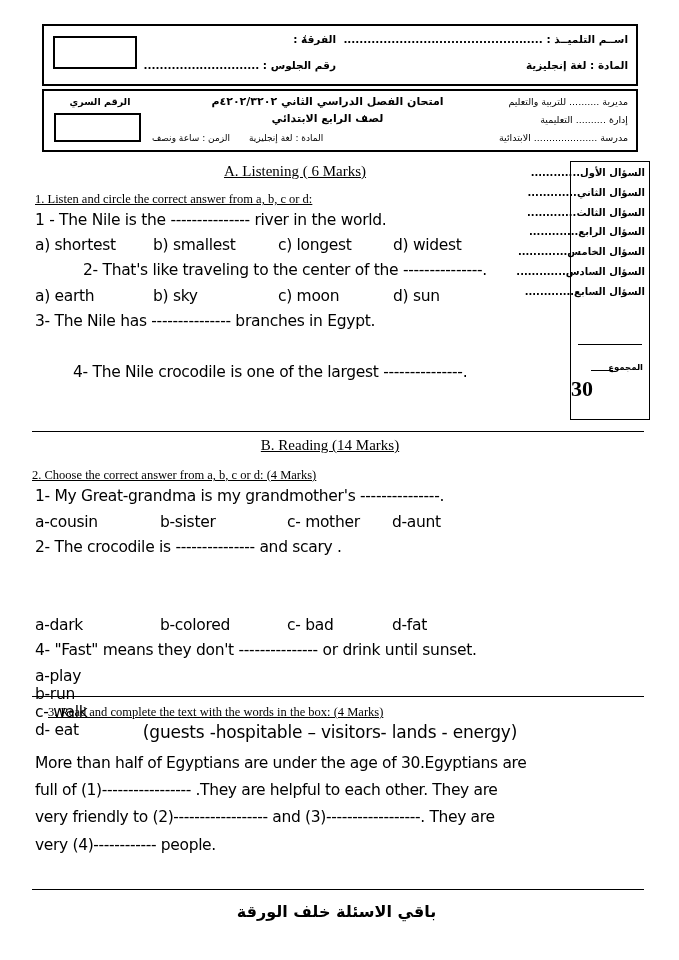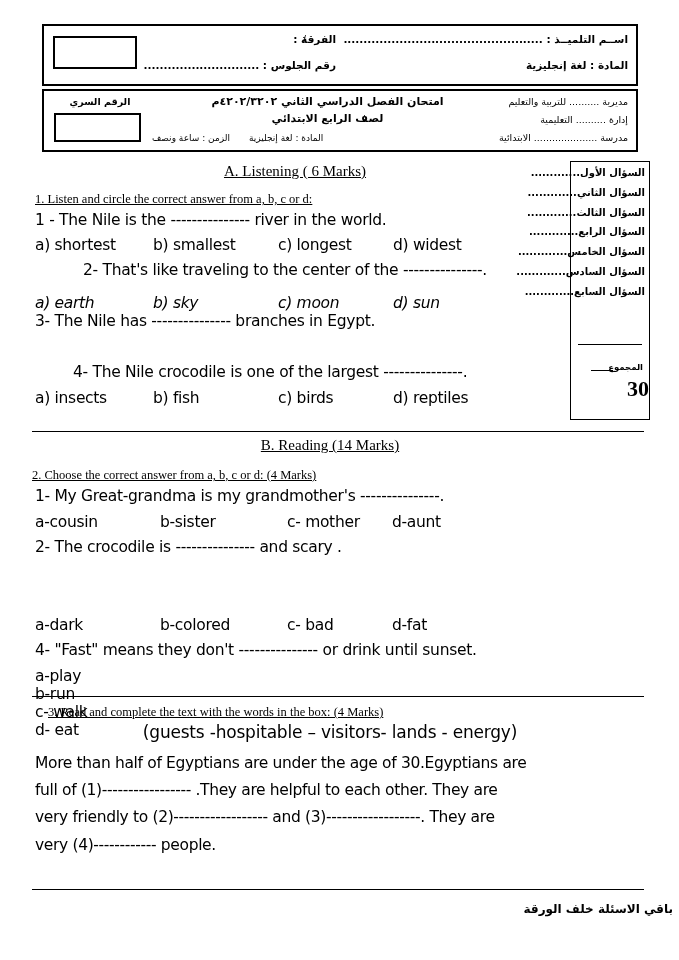--- a/index.html
+++ b/index.html
@@ -161,21 +161,21 @@
   }
   .score-total-dash {
     position: absolute;
     left: 20px; top: 208px;
     width: 22px;
     border-top: 1.6px solid #000;
   }
   .score-total-val {
     position: absolute;
     left: 0; right: 0; top: 214px;
-    text-align: right;
+    text-align: left;
     font-family: "Liberation Serif", serif;
     font-size: 22px;
     font-weight: bold;
   }
 
   
   .sec-head {
     position: absolute;
     font-family: "Liberation Serif", serif;
     font-size: 15px;
@@ -213,21 +213,21 @@
     white-space: nowrap;
     left: 35px;
     display: flex;
   }
   .opts span { display: inline-block; }
 
   
   .L1  { top: 211px; }
   .L1o { top: 236px; }
   .L2  { top: 261px; margin-left: 48px; }
-  .L2o { top: 294px; font-style: italic; }
+  .L2o { top: 287px; }
   .L3  { top: 312px; }
   .L3o { top: 338px; }
   .L4  { top: 363px; margin-left: 38px; }
   .L4o { top: 389px; }
 
   
   .R1  { top: 487px; }
   .R1o { top: 513px; }
   .R2  { top: 538px; }
   .R2o { top: 564px; }
@@ -274,23 +274,24 @@
     left: 35px;
   }
   .P1 { top: 754px; }
   .P2 { top: 781px; }
   .P3 { top: 808px; }
   .P4 { top: 836px; }
 
   .footer {
     position: absolute;
     left: 0; width: 673px; top: 902px;
+    text-align: center;
     font-family: "DejaVu Sans", sans-serif;
     direction: rtl;
-    font-size: 12px;
+    font-size: 16px;
     font-weight: bold;
   }
 </style>
 </head>
 <body>
 
 <div class="page">
 
   <div class="hdr-wrap">
 
@@ -351,26 +352,20 @@
   <div class="opts L2o">
     <span class="w-l1">a) earth</span>
     <span class="w-l2">b) sky</span>
     <span class="w-l3">c) moon</span>
     <span>d) sun</span>
   </div>
 
   <div class="q L3">3- The Nile has --------------- branches in Egypt.</div>
 
   <div class="q L4">4- The Nile crocodile is one of the largest ---------------.</div>
-  <div class="opts L4o">
-    <span class="w-l1">a) insects</span>
-    <span class="w-l2">b) fish</span>
-    <span class="w-l3">c) birds</span>
-    <span>d) reptiles</span>
-  </div>
 
   <div class="hr hr-1"></div>
 
   <div class="sec-head sec-b">B. Reading (14 Marks)</div>
 
   <div class="instr instr-2">2. Choose the correct answer from a, b, c or d: (4 Marks)</div>
 
   <div class="q R1">1- My Great-grandma is my grandmother's ---------------.</div>
   <div class="opts R1o">
     <span class="w-r1">a-cousin</span>

